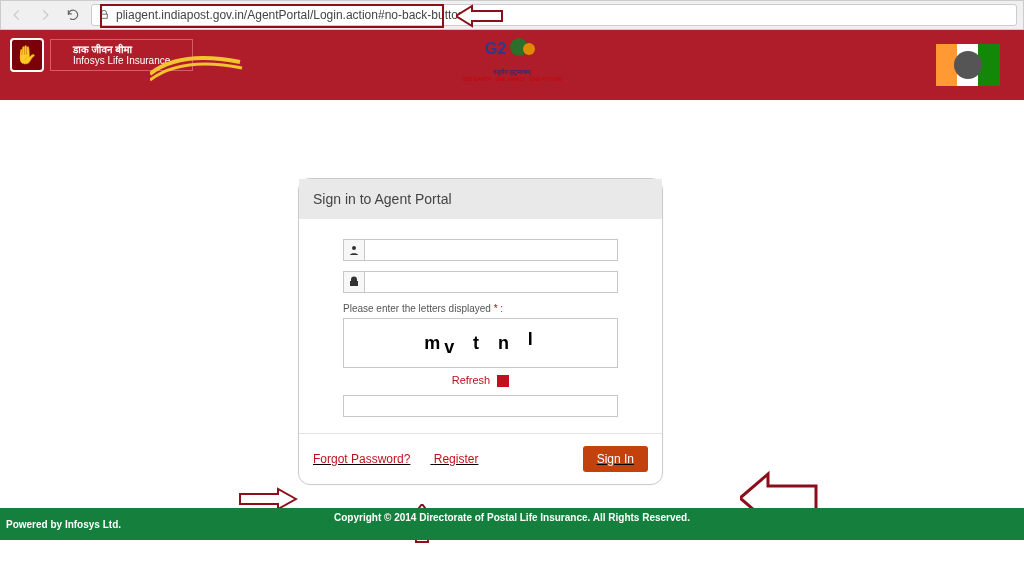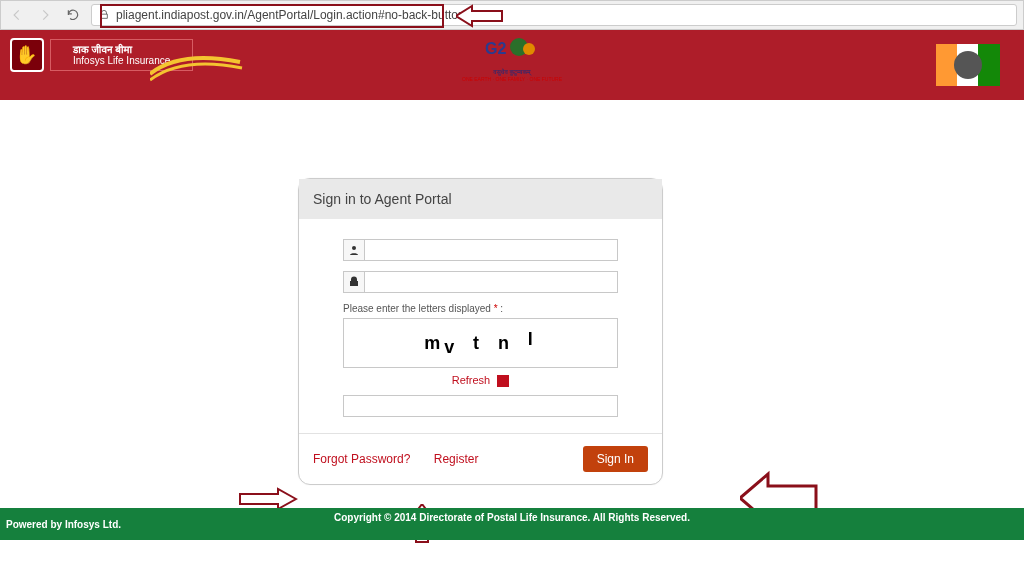--- a/index.html
+++ b/index.html
@@ -37,21 +37,21 @@
   .captcha-label{ font-size:10px; color:#555; margin-top:6px;}
   .captcha-label .ast{ color:#c00; }
   .captcha-box{ width:100%; height:50px; border:1px solid #c8c8c8; margin-top:4px; display:flex; align-items:center; justify-content:center; font-family:"Courier New",monospace; font-size:18px; letter-spacing:4px; font-weight:bold;}
   .captcha-box span:nth-child(2){ position:relative; top:4px;}
   .captcha-box span:nth-child(5){ position:relative; top:-4px;}
   .refresh-row{ text-align:center; margin-top:6px; font-size:11px;}
   .refresh-link{ color:#c00f1e; text-decoration:none;}
   .refresh-ico{ display:inline-block; width:12px; height:12px; background:#c00f1e; margin-left:4px; vertical-align:middle;}
   .captcha-input{ width:100%; height:22px; border:1px solid #c8c8c8; margin-top:8px;}
 
-  .login-foot{ border-top:1px solid #e2e2e2; padding:12px 14px; display:flex; align-items:center; justify-content:space-between;}
+  .login-foot{ border-top:1px solid #e2e2e2; padding:12px 14px; display:flex; align-items:center; justify-content:space-between;text-decoration:underline;}
   .foot-links{ font-size:12px; }
   .foot-links a{ color:#c00f1e; text-decoration:none; margin-right:20px;}
   .signin-btn{ background:#c2410c; color:#fff; border:none; padding:6px 14px; font-size:12px; border-radius:3px;}
 
   
   .annot{ position:absolute; pointer-events:none; }
 
   
   .footer{ position:absolute; bottom:0; left:0; right:0; height:32px; background:#15803d; color:#fff; font-size:10px; display:flex; align-items:center; padding:0 6px;}
   .footer .center{ position:absolute; left:0; right:0; text-align:center; line-height:11px; top:4px;}

